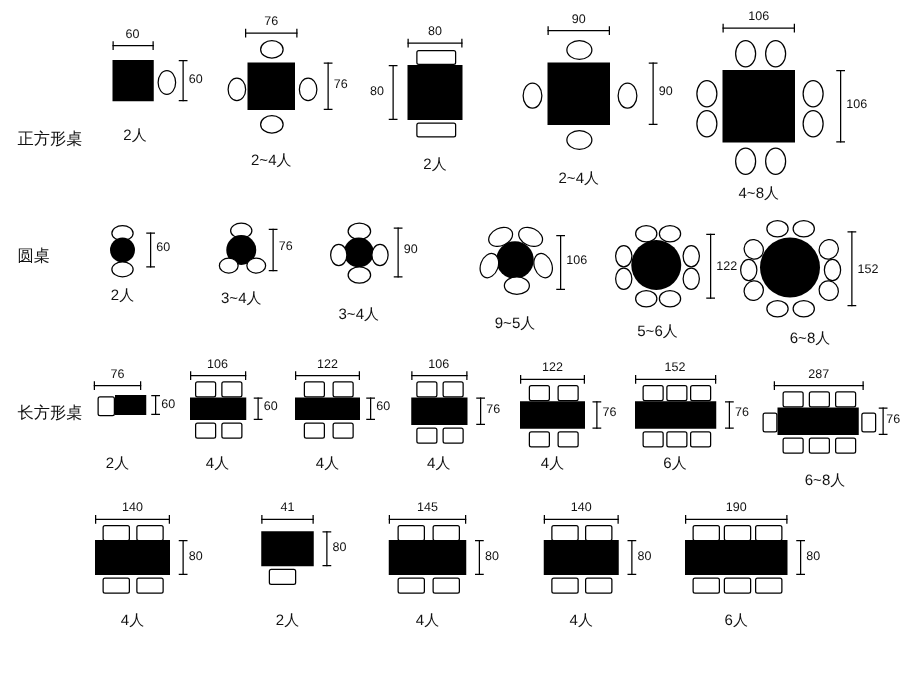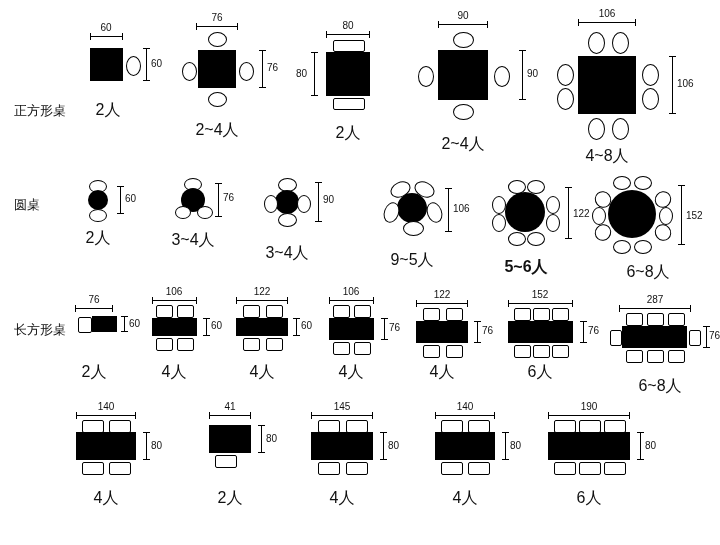--- a/index.html
+++ b/index.html
@@ -13,21 +13,21 @@
   }
   #canvas{position:absolute;left:0;top:0;width:720px;height:545px;}
   .rowlabel{
     position:absolute;
     font-size:13px;
     color:#111;
     white-space:nowrap;
   }
   .cap{
     position:absolute;
-    font-size:16px;
+    font-size:12px;
     color:#111;
     text-align:center;
     white-space:nowrap;
     transform:translateX(-50%);
   }
   .dim{
     position:absolute;
     font-size:10px;
     color:#111;
     white-space:nowrap;
@@ -182,21 +182,21 @@
   <div class="chair oval" style="left:492px;top:196px;width:12px;height:16px;"></div>
   <div class="chair oval" style="left:492px;top:214px;width:12px;height:16px;"></div>
   <div class="chair oval" style="left:546px;top:196px;width:12px;height:16px;"></div>
   <div class="chair oval" style="left:546px;top:214px;width:12px;height:16px;"></div>
   <div class="chair oval" style="left:508px;top:232px;width:16px;height:12px;"></div>
   <div class="chair oval" style="left:527px;top:232px;width:16px;height:12px;"></div>
   <div class="rule" style="left:568px;top:187px;width:1px;height:52px;"></div>
   <div class="rule" style="left:565px;top:187px;width:7px;height:1px;"></div>
   <div class="rule" style="left:565px;top:238px;width:7px;height:1px;"></div>
   <div class="dim" style="left:573px;top:208px;">122</div>
-  <div class="cap" style="left:526px;top:257px;font-weight:bold;">5~6人</div>
+  <div class="cap" style="left:526px;top:257px;">5~6人</div>
 
   <div class="chair oval" style="left:613px;top:176px;width:16px;height:12px;"></div>
   <div class="chair oval" style="left:634px;top:176px;width:16px;height:12px;"></div>
   <div class="tbl round" style="left:608px;top:190px;width:48px;height:48px;"></div>
   <div class="chair oval" style="left:595px;top:191px;width:14px;height:15px;transform:rotate(-40deg);"></div>
   <div class="chair oval" style="left:592px;top:207px;width:12px;height:16px;"></div>
   <div class="chair oval" style="left:595px;top:224px;width:14px;height:15px;transform:rotate(40deg);"></div>
   <div class="chair oval" style="left:655px;top:191px;width:14px;height:15px;transform:rotate(40deg);"></div>
   <div class="chair oval" style="left:659px;top:207px;width:12px;height:16px;"></div>
   <div class="chair oval" style="left:655px;top:224px;width:14px;height:15px;transform:rotate(-40deg);"></div>

